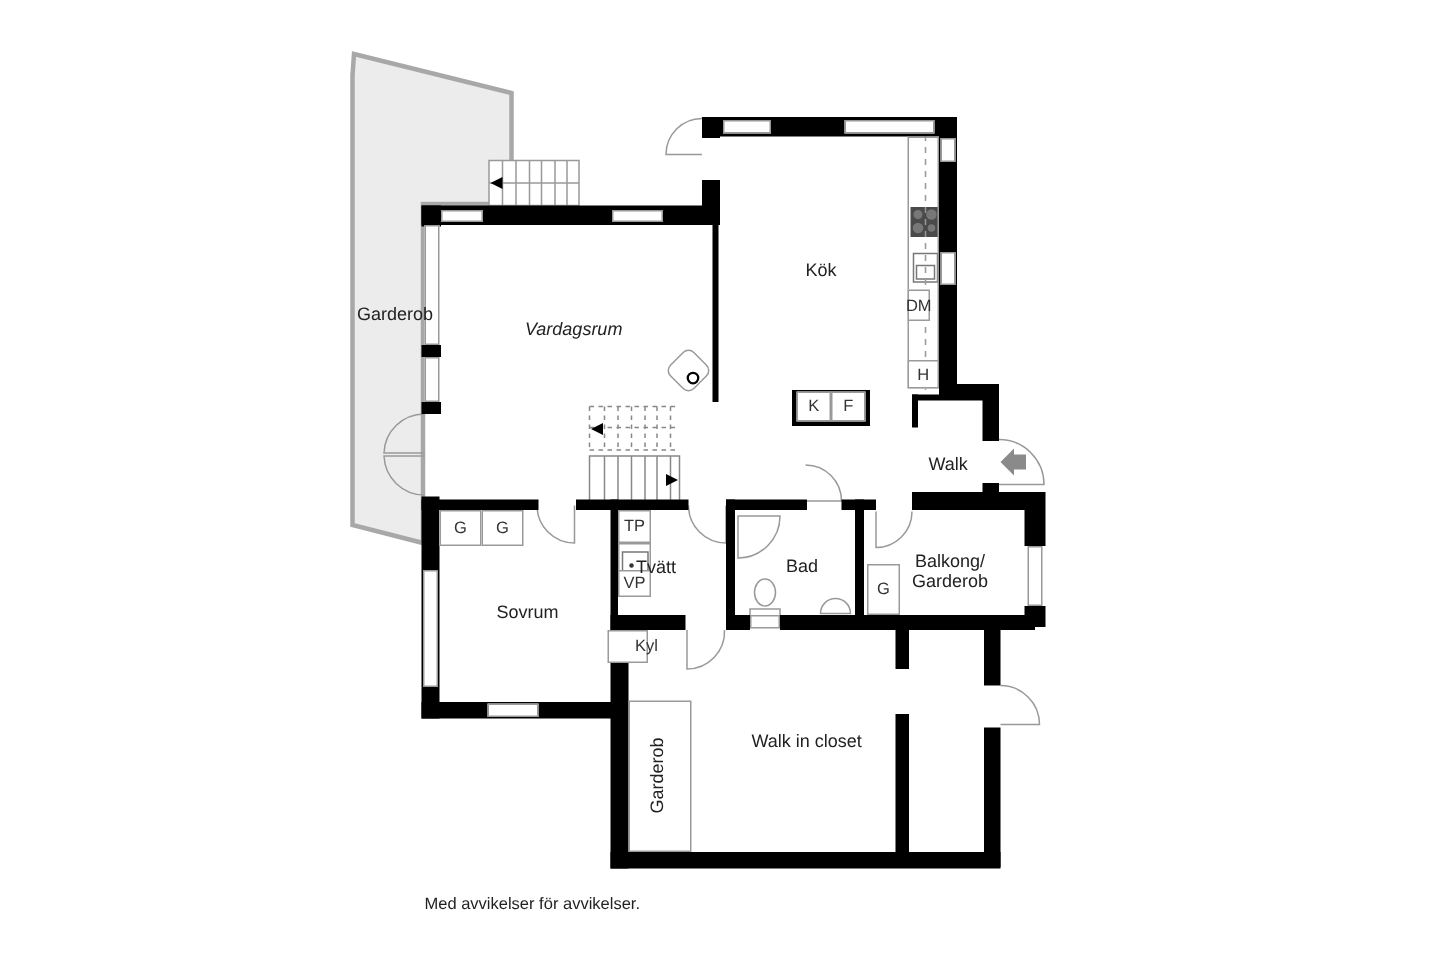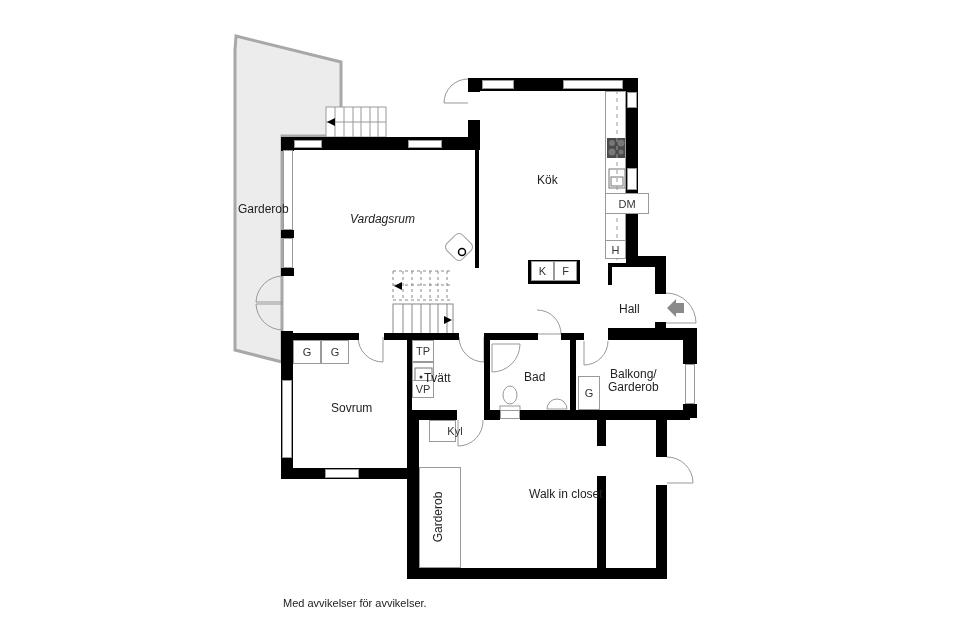--- a/index.html
+++ b/index.html
@@ -132,21 +132,21 @@
   <div class="w" style="left:655px;top:256px;width:11px;height:38px;"></div>
   <div class="w" style="left:608px;top:263px;width:4px;height:22px;"></div>
   <div class="w" style="left:608px;top:263px;width:48px;height:4px;"></div>
   <div class="w" style="left:655px;top:322px;width:11px;height:8px;"></div>
 
   <div class="w" style="left:528px;top:260px;width:52px;height:24px;"></div>
   <div class="fix" style="left:531px;top:261px;width:23px;height:20px;">K</div>
   <div class="fix" style="left:554px;top:261px;width:23px;height:20px;">F</div>
 
   <div class="fix" style="left:605px;top:91px;width:21px;height:168px;background:transparent;"></div>
-  <div class="fix" style="left:605px;top:193px;width:44px;height:21px;">DM</div>
+  <div class="fix" style="left:605px;top:193px;width:15px;height:21px;">DM</div>
   <div class="fix" style="left:605px;top:240px;width:21px;height:19px;">H</div>
 
   <div class="w" style="left:281px;top:333px;width:78px;height:7px;"></div>
   <div class="w" style="left:384px;top:333px;width:75px;height:7px;"></div>
   <div class="w" style="left:484px;top:333px;width:54px;height:7px;"></div>
   <div class="w" style="left:561px;top:333px;width:23px;height:7px;"></div>
   <div class="w" style="left:608px;top:328px;width:80px;height:12px;"></div>
   <div class="w" style="left:683px;top:328px;width:14px;height:36px;"></div>
   <div class="win" style="left:685px;top:364px;width:10px;height:40px;"></div>
   <div class="w" style="left:683px;top:404px;width:14px;height:14px;"></div>
@@ -169,32 +169,32 @@
   <div class="w" style="left:597px;top:476px;width:9px;height:102px;"></div>
   <div class="w" style="left:656px;top:410px;width:11px;height:47px;"></div>
   <div class="w" style="left:656px;top:485px;width:11px;height:93px;"></div>
   <div class="w" style="left:407px;top:568px;width:260px;height:11px;"></div>
 
   <div class="fix" style="left:293px;top:340px;width:28px;height:24px;">G</div>
   <div class="fix" style="left:321px;top:340px;width:28px;height:24px;">G</div>
   <div class="fix" style="left:412px;top:340px;width:22px;height:22px;">TP</div>
   <div class="fix" style="left:412px;top:362px;width:22px;height:26px;background:transparent;"></div>
   <div class="fix" style="left:412px;top:380px;width:22px;height:18px;">VP</div>
-  <div class="fix" style="left:429px;top:420px;width:22px;height:22px;padding-left:25px;">Kyl</div>
+  <div class="fix" style="left:405px;top:420px;width:22px;height:22px;padding-left:25px;">Kyl</div>
   <div class="fix" style="left:578px;top:376px;width:22px;height:34px;">G</div>
   <div class="fix" style="left:419px;top:467px;width:42px;height:101px;background:transparent;"></div>
 
   <div class="lbl" style="left:238px;top:202px;">Garderob</div>
   <div class="lbl" style="left:350px;top:212px;font-style:italic;">Vardagsrum</div>
   <div class="lbl" style="left:537px;top:173px;">Kök</div>
-  <div class="lbl" style="left:619px;top:302px;">Hall</div>
+  <div class="lbl" style="left:619px;top:302px;">Walk</div>
   <div class="lbl" style="left:331px;top:401px;">Sovrum</div>
   <div class="lbl" style="left:424px;top:371px;">Tvätt</div>
   <div class="lbl" style="left:524px;top:370px;">Bad</div>
   <div class="lbl c" style="left:608px;top:368px;line-height:13px;">
     <div>Balkong/</div>
     <div>Garderob</div>
   </div>
-  <div class="lbl" style="left:501px;top:487px;margin-left:28px;">Walk in closet</div>
+  <div class="lbl" style="left:501px;top:487px;">Walk in closet</div>
   <div class="lbl" style="left:408px;top:510px;transform:rotate(-90deg);transform-origin:center;width:60px;text-align:center;">Garderob</div>
 </div>
 
 <div class="footer">Med avvikelser för avvikelser.</div>
 
 </body></html>

